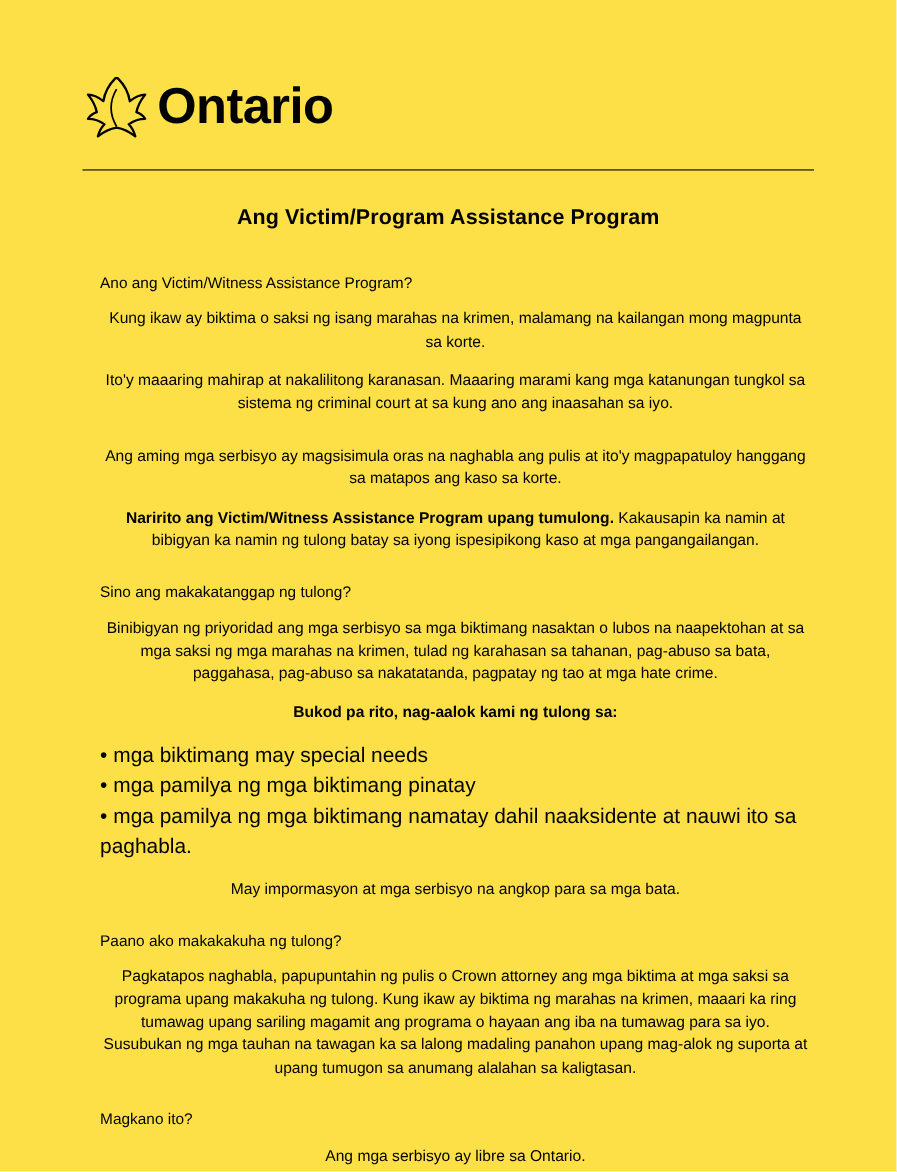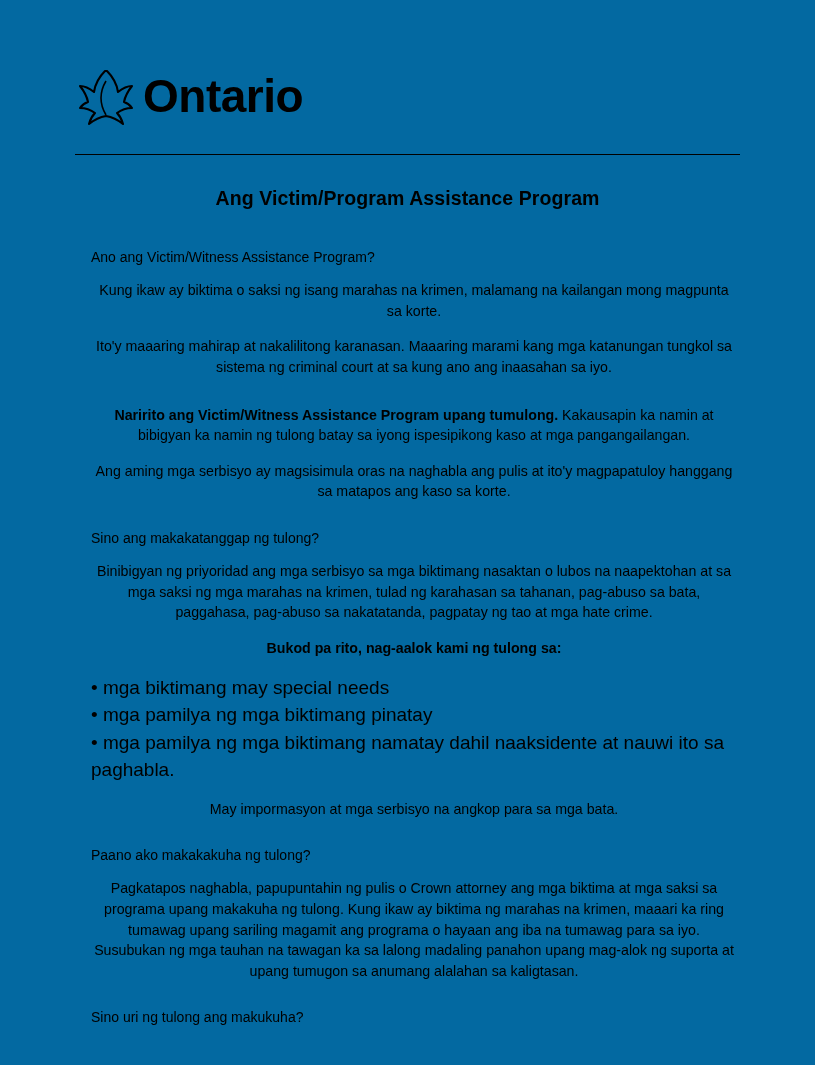--- a/index.html
+++ b/index.html
@@ -12,21 +12,21 @@
     height: 1065px;
     font-family: "Liberation Sans", sans-serif;
     color: #000000;
     position: relative;
     overflow: hidden;
   }
   .page {
     position: relative;
     width: 815px;
     height: 1065px;
-    background: #0369a1;
+    background: #fde047;
     box-sizing: border-box;
     padding: 0 75px;
   }
   .masthead {
     padding-top: 60px;
     display: flex;
     align-items: center;
     gap: 6px;
     height: 76px;
   }
@@ -118,40 +118,44 @@
 
   <div class="content">
 
     <div class="section">
       <h2 class="section-head">Ano ang Victim/Witness Assistance Program?</h2>
       <p class="para">Kung ikaw ay biktima o saksi ng isang marahas na krimen, malamang na kailangan mong magpunta sa korte.</p>
       <p class="para">Ito'y maaaring mahirap at nakalilitong karanasan. Maaaring marami kang mga katanungan tungkol sa sistema ng criminal court at sa kung ano ang inaasahan sa iyo.</p>
     </div>
 
     <div class="section">
+      <p class="para">Ang aming mga serbisyo ay magsisimula oras na naghabla ang pulis at ito'y magpapatuloy hanggang sa matapos ang kaso sa korte.</p>
       <p class="para"><b>Naririto ang Victim/Witness Assistance Program upang tumulong.</b><span>  Kakausapin ka namin at bibigyan ka namin ng tulong batay sa iyong ispesipikong kaso at mga pangangailangan.</span></p>
-      <p class="para">Ang aming mga serbisyo ay magsisimula oras na naghabla ang pulis at ito'y magpapatuloy hanggang sa matapos ang kaso sa korte.</p>
     </div>
 
     <div class="section">
       <h2 class="section-head">Sino ang makakatanggap ng tulong?</h2>
       <p class="para">Binibigyan ng priyoridad ang mga serbisyo sa mga biktimang nasaktan o lubos na naapektohan at sa mga saksi ng mga marahas na krimen, tulad ng karahasan sa tahanan, pag-abuso sa bata, paggahasa, pag-abuso sa nakatatanda, pagpatay ng tao at mga hate crime.</p>
       <p class="para tight">Bukod pa rito, nag-aalok kami ng tulong sa:</p>
       <ul class="bullets">
         <li>• mga biktimang may special needs</li>
         <li>• mga pamilya ng mga biktimang pinatay</li>
         <li>• mga pamilya ng mga biktimang namatay dahil naaksidente at nauwi ito sa paghabla.</li>
       </ul>
       <p class="para">May impormasyon at mga serbisyo na angkop para sa mga bata.</p>
     </div>
 
     <div class="section">
       <h2 class="section-head">Paano ako makakakuha ng tulong?</h2>
       <p class="para">Pagkatapos naghabla, papupuntahin ng pulis o Crown attorney ang mga biktima at mga saksi sa programa upang makakuha ng tulong. Kung ikaw ay biktima ng marahas na krimen, maaari ka ring tumawag upang sariling magamit ang programa o hayaan ang iba na tumawag para sa iyo.  Susubukan ng mga tauhan na tawagan ka sa lalong madaling panahon upang mag-alok ng suporta at upang tumugon sa anumang alalahan sa kaligtasan.</p>
     </div>
 
+    <div class="section">
+      <h2 class="section-head">Magkano ito?</h2>
+      <p class="para">Ang mga serbisyo ay libre sa Ontario.</p>
+    </div>
 
     <div class="section">
       <h2 class="section-head">Sino uri ng tulong ang makukuha?</h2>
     </div>
 
   </div>
 </div>
 
 </body></html>

